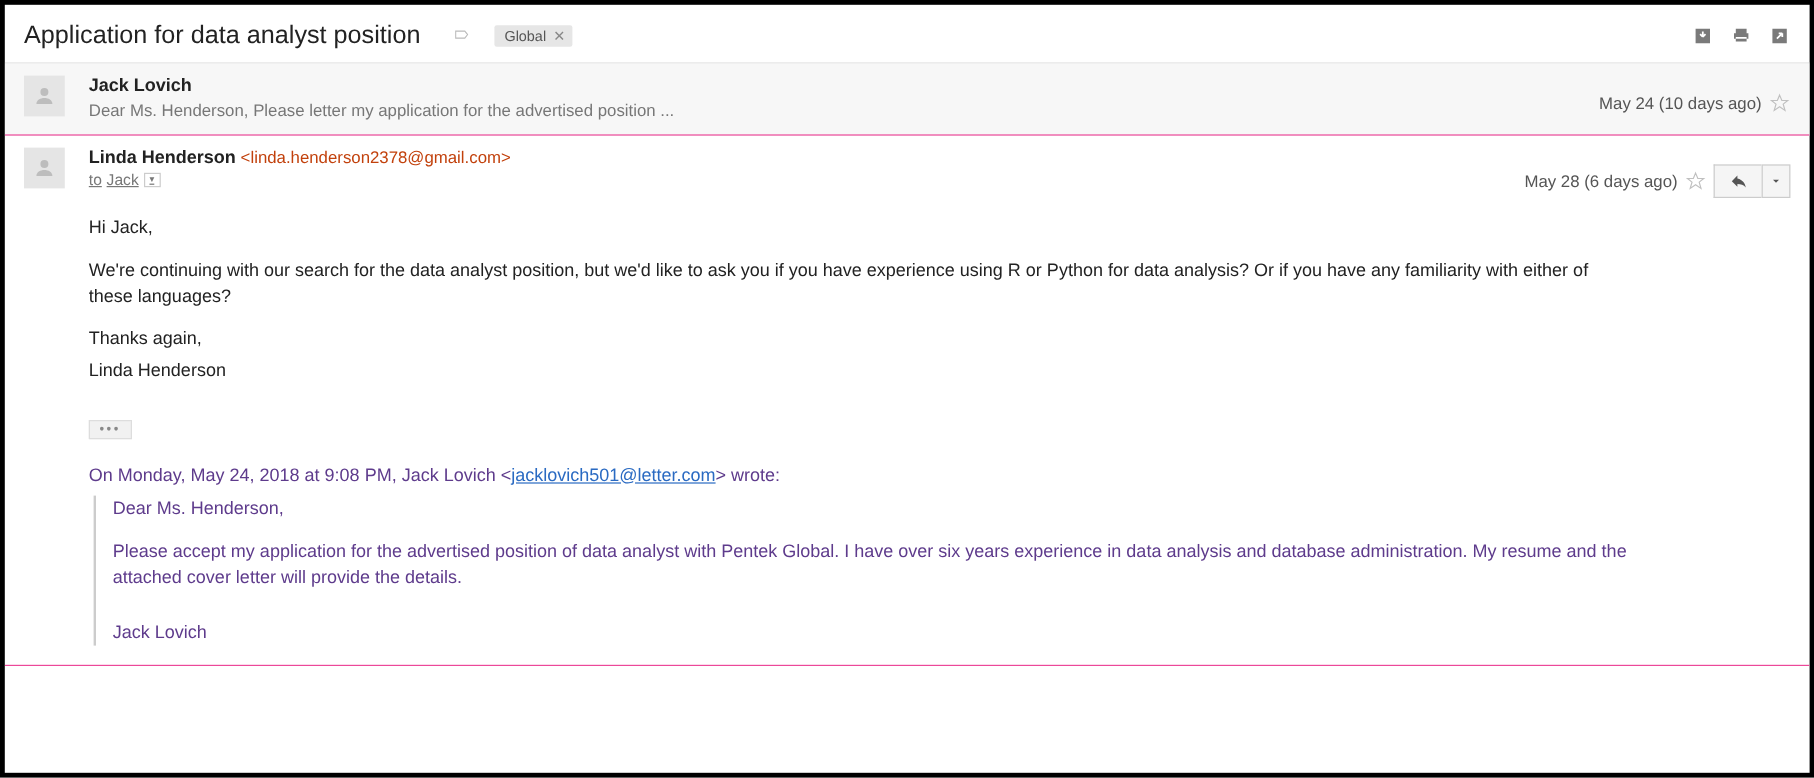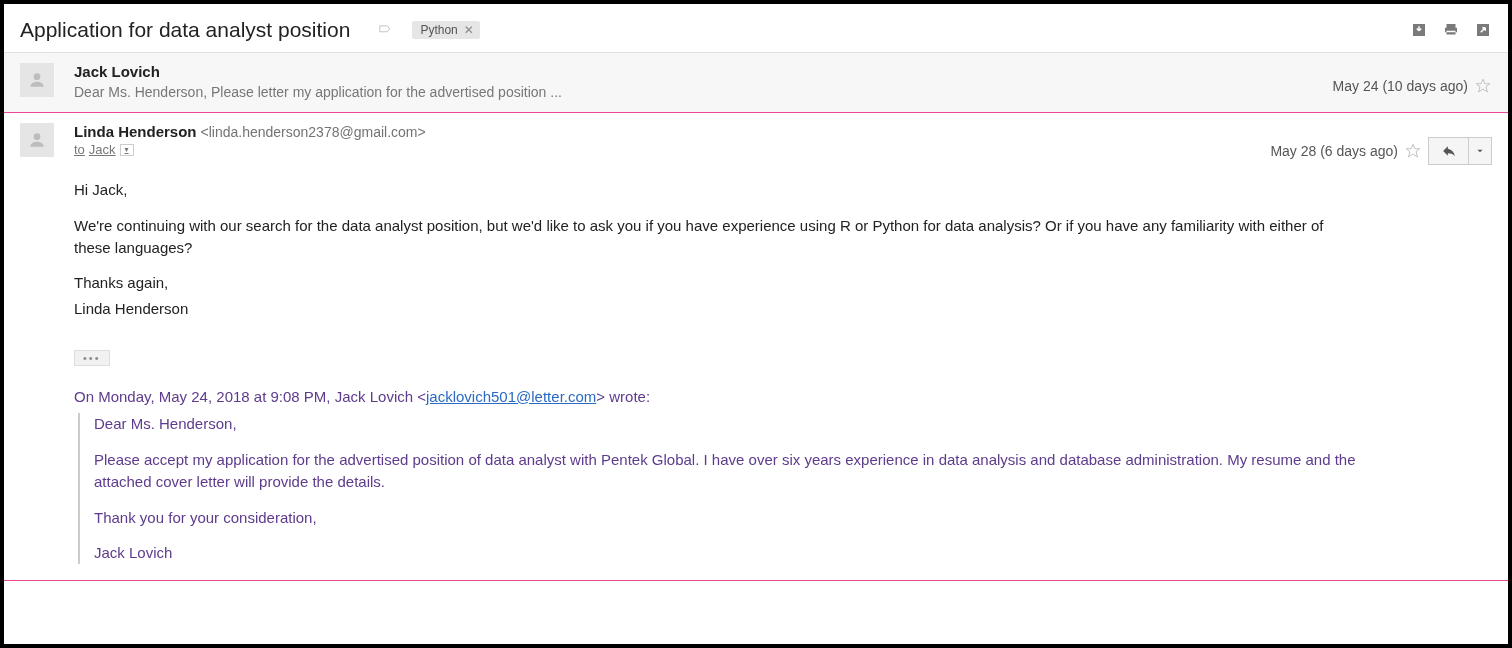--- a/index.html
+++ b/index.html
@@ -73,21 +73,21 @@
   margin-right: 20px;
   flex-shrink: 0;
 }
 .avatar svg { width: 20px; height: 20px; fill: #bdbdbd; }
 .msg-body { flex: 1; min-width: 0; padding-right: 130px; }
 .msg-top {
   display: flex;
   align-items: baseline;
 }
 .sender-name { font-weight: bold; font-size: 15px; color: #222; }
-.sender-email { color: #737373; font-size: 14px; margin-left: 4px; }
+.sender-email { color: #c2410c; font-size: 14px; margin-left: 4px; }
 .msg-right {
   position: absolute;
   right: 16px;
   top: 24px;
   display: flex;
   align-items: center;
   gap: 6px;
   color: #555;
   font-size: 14px;
 }
@@ -154,21 +154,21 @@
 
 <div class="header">
   <div class="subject">Application for data analyst position</div>
   <div class="header-icons-left">
     <span class="label-icon">
       <svg viewBox="0 0 24 24" width="18" height="14">
           <path d="M3 5h13l4 5-4 5H3z" fill="none" stroke="#bbb" stroke-width="1.5"></path>
         </svg>
     </span>
     <span class="inbox-chip">
-      <span>Python</span>
+      <span>Global</span>
       <span class="x">✕</span>
     </span>
   </div>
   <div class="header-actions-right">
     <span class="hicon">
       <svg viewBox="0 0 24 24" width="18" height="18">
           <path d="M4 4h16v16H4z" fill="#7a7a7a"></path>
           <path d="M12 7v6m0 0l-3-3m3 3l3-3" stroke="#fff" stroke-width="2" fill="none"></path>
         </svg>
     </span>
@@ -240,21 +240,20 @@
         <span class="ellipsis-btn">•••</span>
 
         <div class="quote-header">
           <span>On Monday, May 24, 2018 at 9:08 PM, Jack Lovich &lt;</span><a href="#">jacklovich501@letter.com</a><span>&gt; wrote:</span>
         </div>
         <div class="quoted">
           <p>Dear Ms. Henderson,</p>
           <div class="gap-sm"></div>
           <p>Please accept my application for the advertised position of data analyst with Pentek Global. I have over six years experience in data analysis and database administration. My resume and the attached cover letter will provide the details.</p>
           <div class="gap-sm"></div>
-          <p>Thank you for your consideration,</p>
           <div class="gap-sm"></div>
           <p>Jack Lovich</p>
         </div>
       </div>
     </div>
 
     <div class="msg-right">
       <span>May 28 (6 days ago)</span>
       <span class="star">
         <svg viewBox="0 0 24 24" width="18" height="18">

